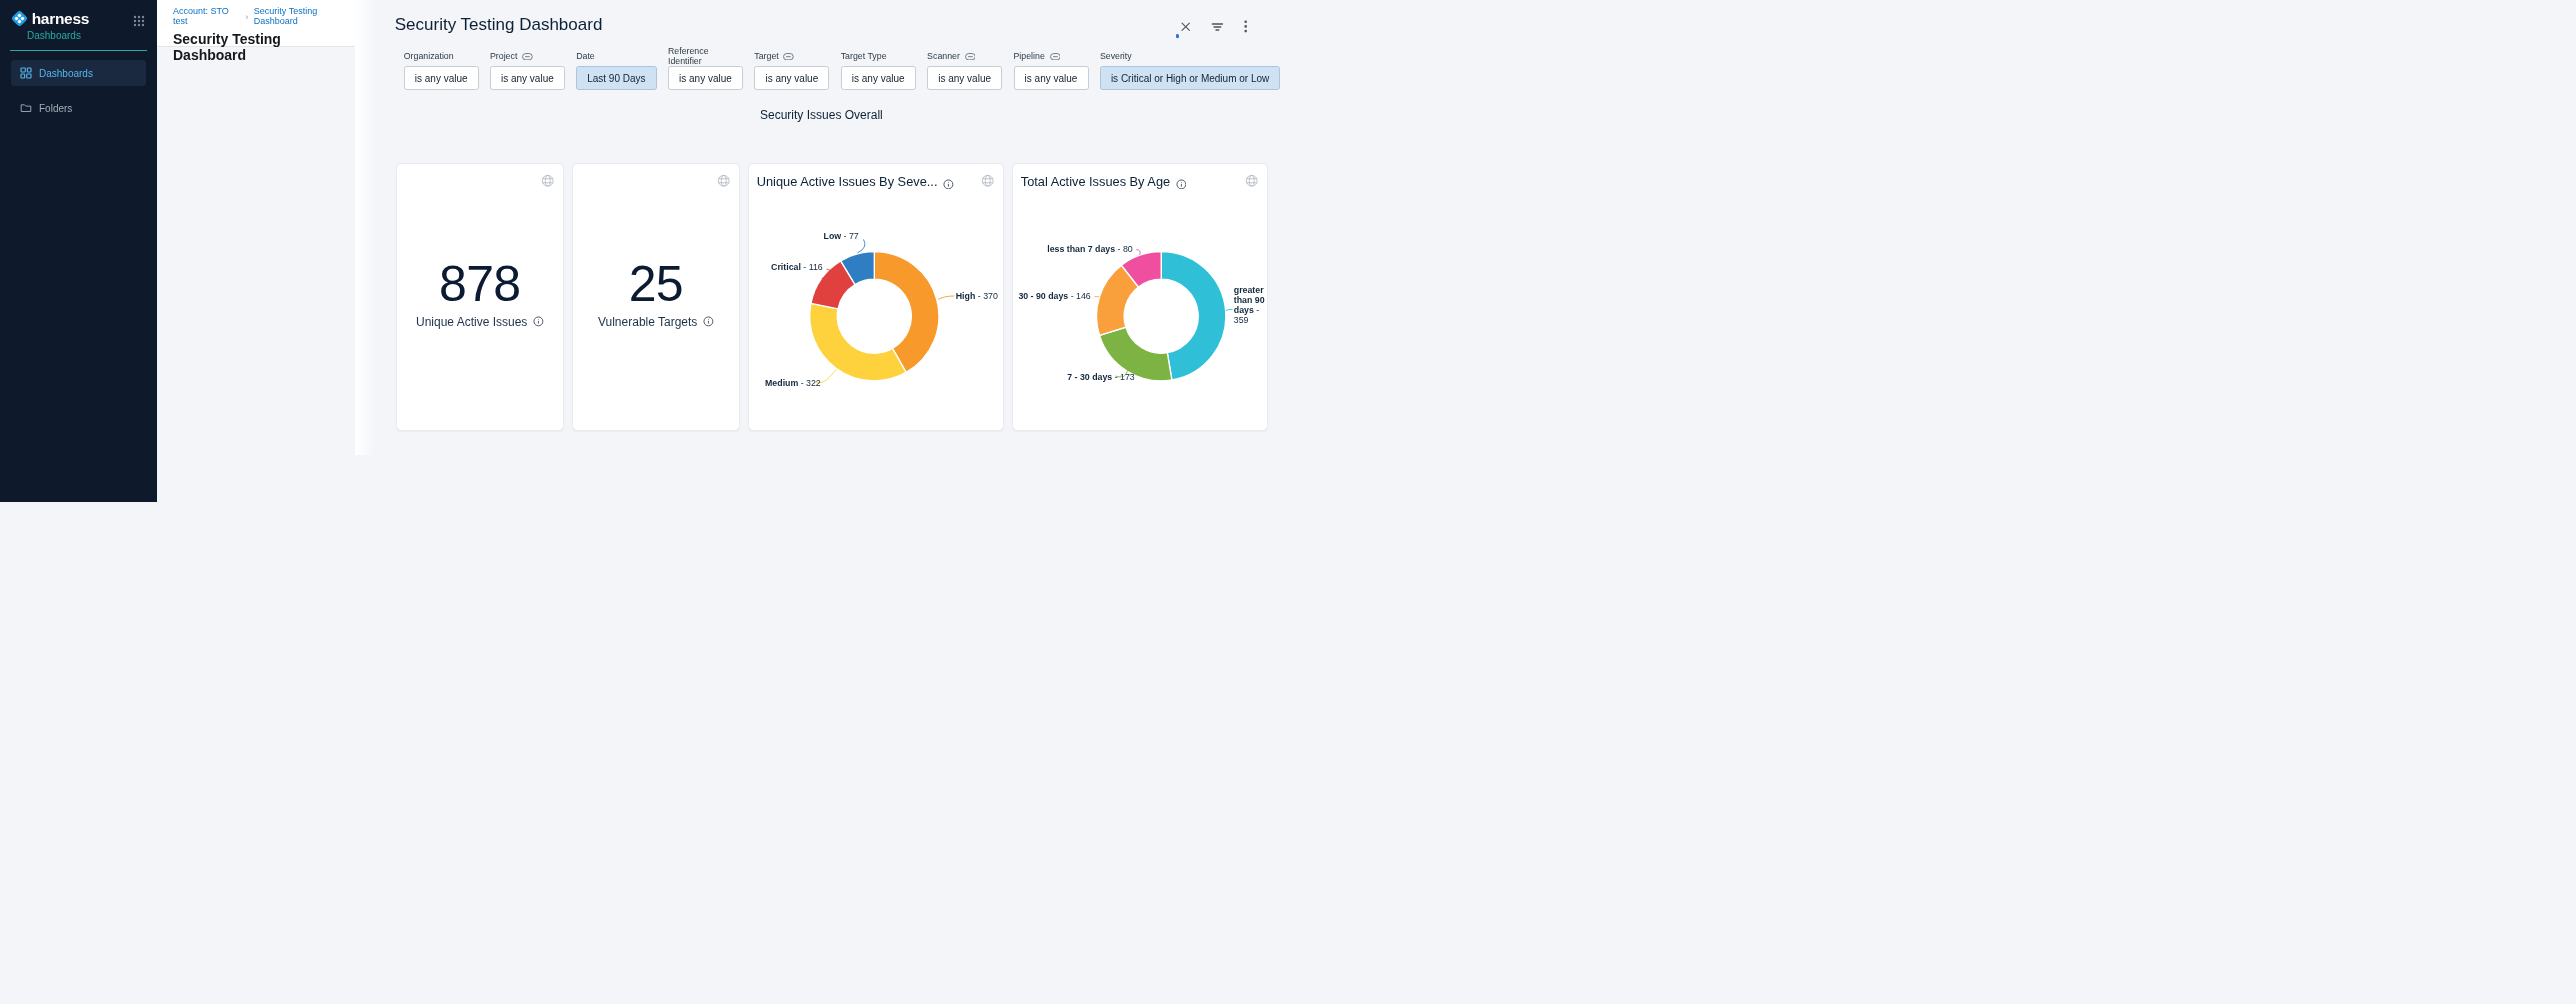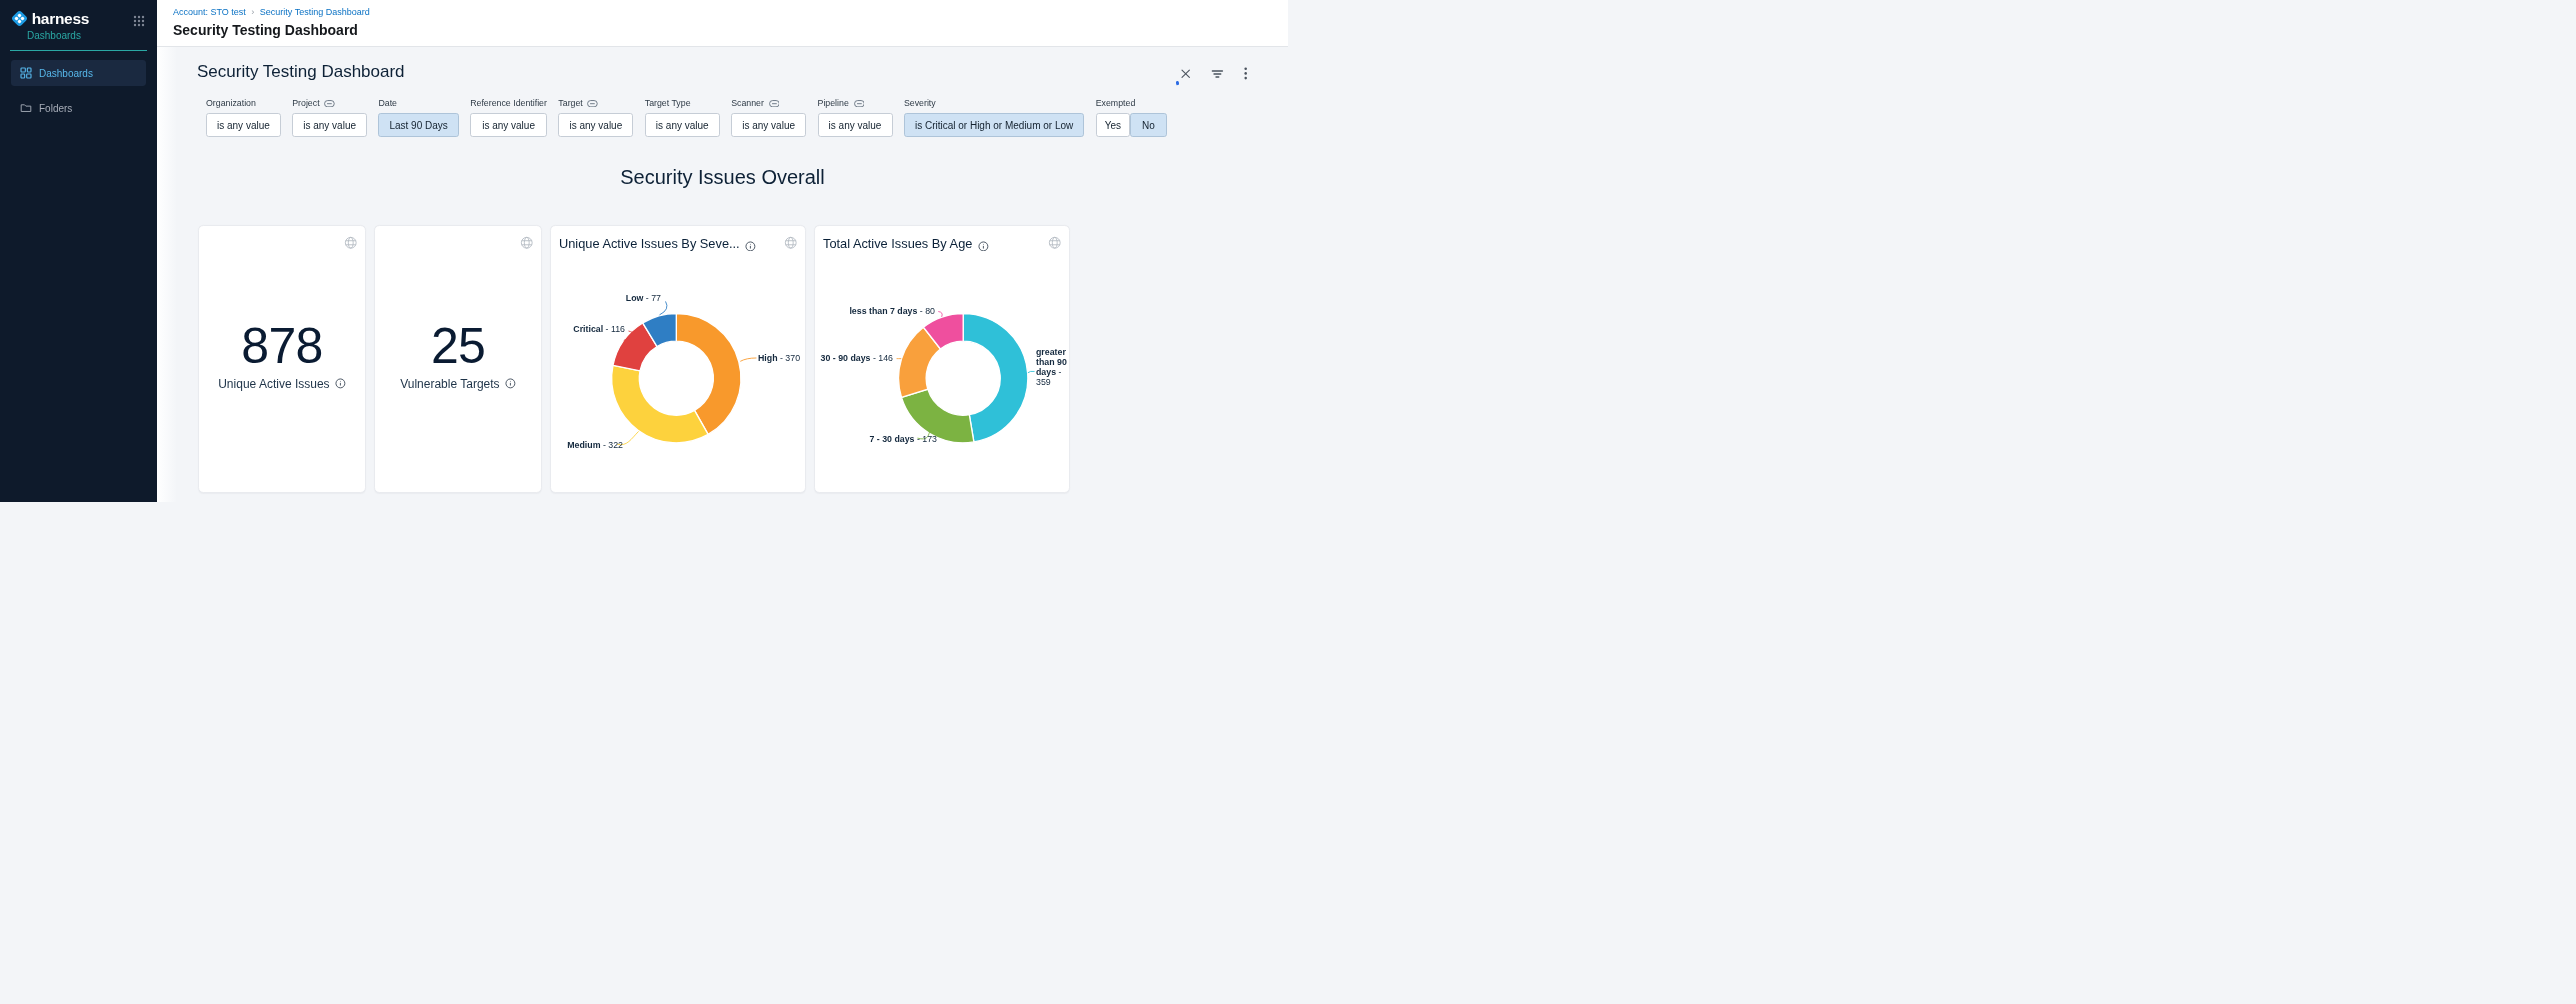--- a/index.html
+++ b/index.html
@@ -15,21 +15,21 @@
   .side-divider{height:1.3px;background:#2aa8a4;margin:8.8px 10px 0 10px;}
   .nav{margin-top:9.4px;padding:0 10.8px;}
   .nav-item{display:flex;align-items:center;height:26px;border-radius:3.4px;padding-left:8.8px;cursor:pointer;}
   .nav-item.active{background:#1a2940;}
   .nav-item .nav-label{font-size:10px;margin-left:7.4px;}
   .nav-item.active .nav-label{color:#57b7ea;}
   .nav-item.plain{margin-top:9px;}
   .nav-item.plain .nav-label{color:#a7adb8;}
 
   
-  .main{flex:1;display:flex;flex-direction:column;}
+  .main{flex:1;display:flex;}
   .topbar{height:47px;background:#ffffff;border-bottom:0.7px solid #e2e5e9;padding-left:16px;box-sizing:border-box;}
   .breadcrumb{display:flex;align-items:center;padding-top:6px;font-size:9px;}
   .crumb{color:#0b72c4;cursor:pointer;}
   .crumb-sep{color:#98a0a8;margin:0 5.4px;font-size:9.4px;}
   .page-h1{font-size:14px;font-weight:bold;color:#15181c;margin-top:4.7px;}
 
   
   .content{position:relative;height:455px;background:linear-gradient(90deg,#ffffff 0px,#fbfcfd 6.7px,#f3f5f8 20px);overflow:hidden;}
   .panel-head{display:flex;justify-content:space-between;align-items:flex-start;margin:15px 39px 0 40px;}
   .panel-title{font-size:17px;color:#0d2136;line-height:20px;}
@@ -43,21 +43,21 @@
   .flabel{display:flex;align-items:center;gap:4.7px;font-size:8.8px;color:#2e3a46;height:10.8px;margin-bottom:4.7px;}
   .fbtn{height:24px;min-width:65px;padding:0 10px;background:#ffffff;border:0.7px solid #c6cdd6;border-radius:2.7px;
         font-family:"Liberation Sans",sans-serif;font-size:10px;color:#14222f;white-space:nowrap;cursor:pointer;text-align:center;}
   .fbtn.wide{min-width:75px;}
   .fbtn.selected{background:#cfe2f4;border-color:#aec4d9;}
   .exempt-btns{display:flex;gap:0;}
   .fbtn.tiny{min-width:31px;padding:0 8px;}
   .fbtn.tiny2{min-width:27px;padding:0 11px;}
 
   
-  .section-title{margin-top:31px;text-align:center;font-size:20px;color:#0d2136;line-height:19px;}
+  .section-title{margin-top:16px;text-align:center;font-size:12px;color:#0d2136;line-height:19px;}
 
   
   .cards{display:flex;gap:8px;margin:38px 0 0 41px;}
   .card{position:relative;background:#ffffff;border:0.7px solid #e9ebef;border-radius:5.4px;height:268px;box-sizing:border-box;
         box-shadow:0 0.7px 1.3px rgba(16,24,40,0.04);}
   .card.tile{width:168px;}
   .card.chart{width:256px;}
   .globe{position:absolute;top:9.4px;right:8px;}
   .tile-num{margin-top:93px;text-align:center;font-size:50px;letter-spacing:-0.7px;color:#0a1b32;line-height:54px;}
   .tile-label{margin-top:3.4px;display:flex;align-items:center;justify-content:center;gap:5.4px;font-size:12px;color:#1e3348;}

